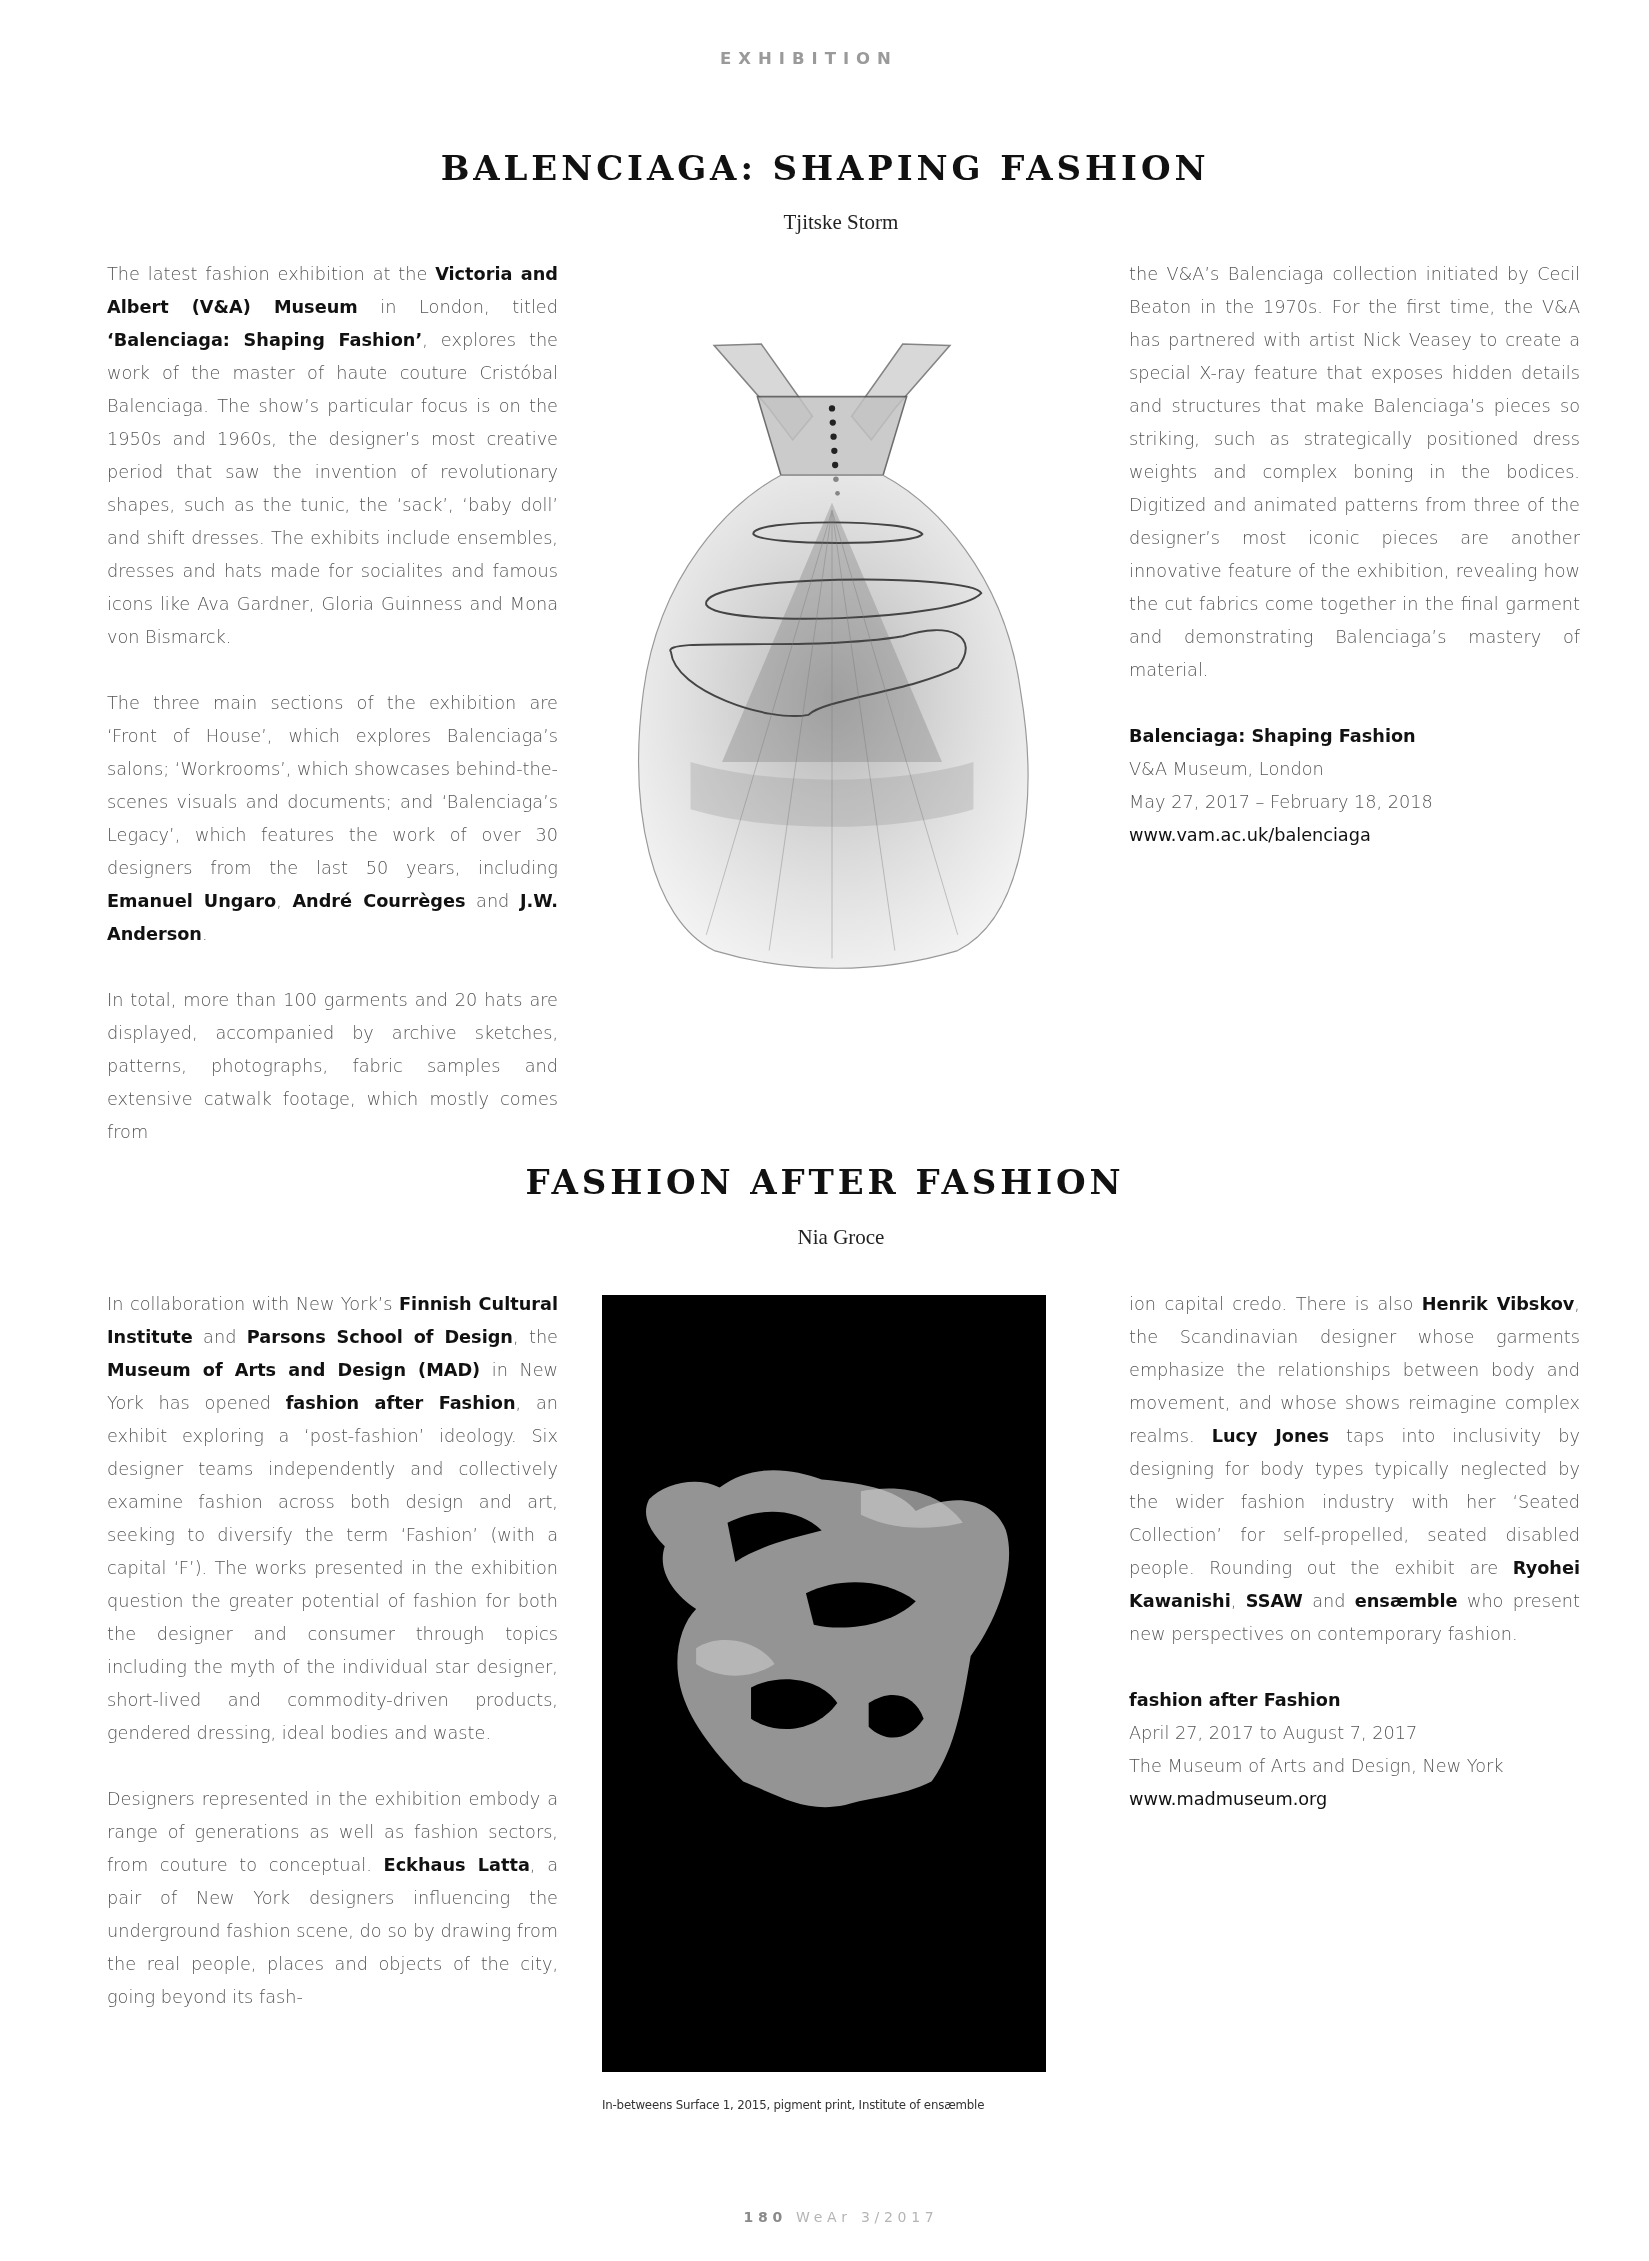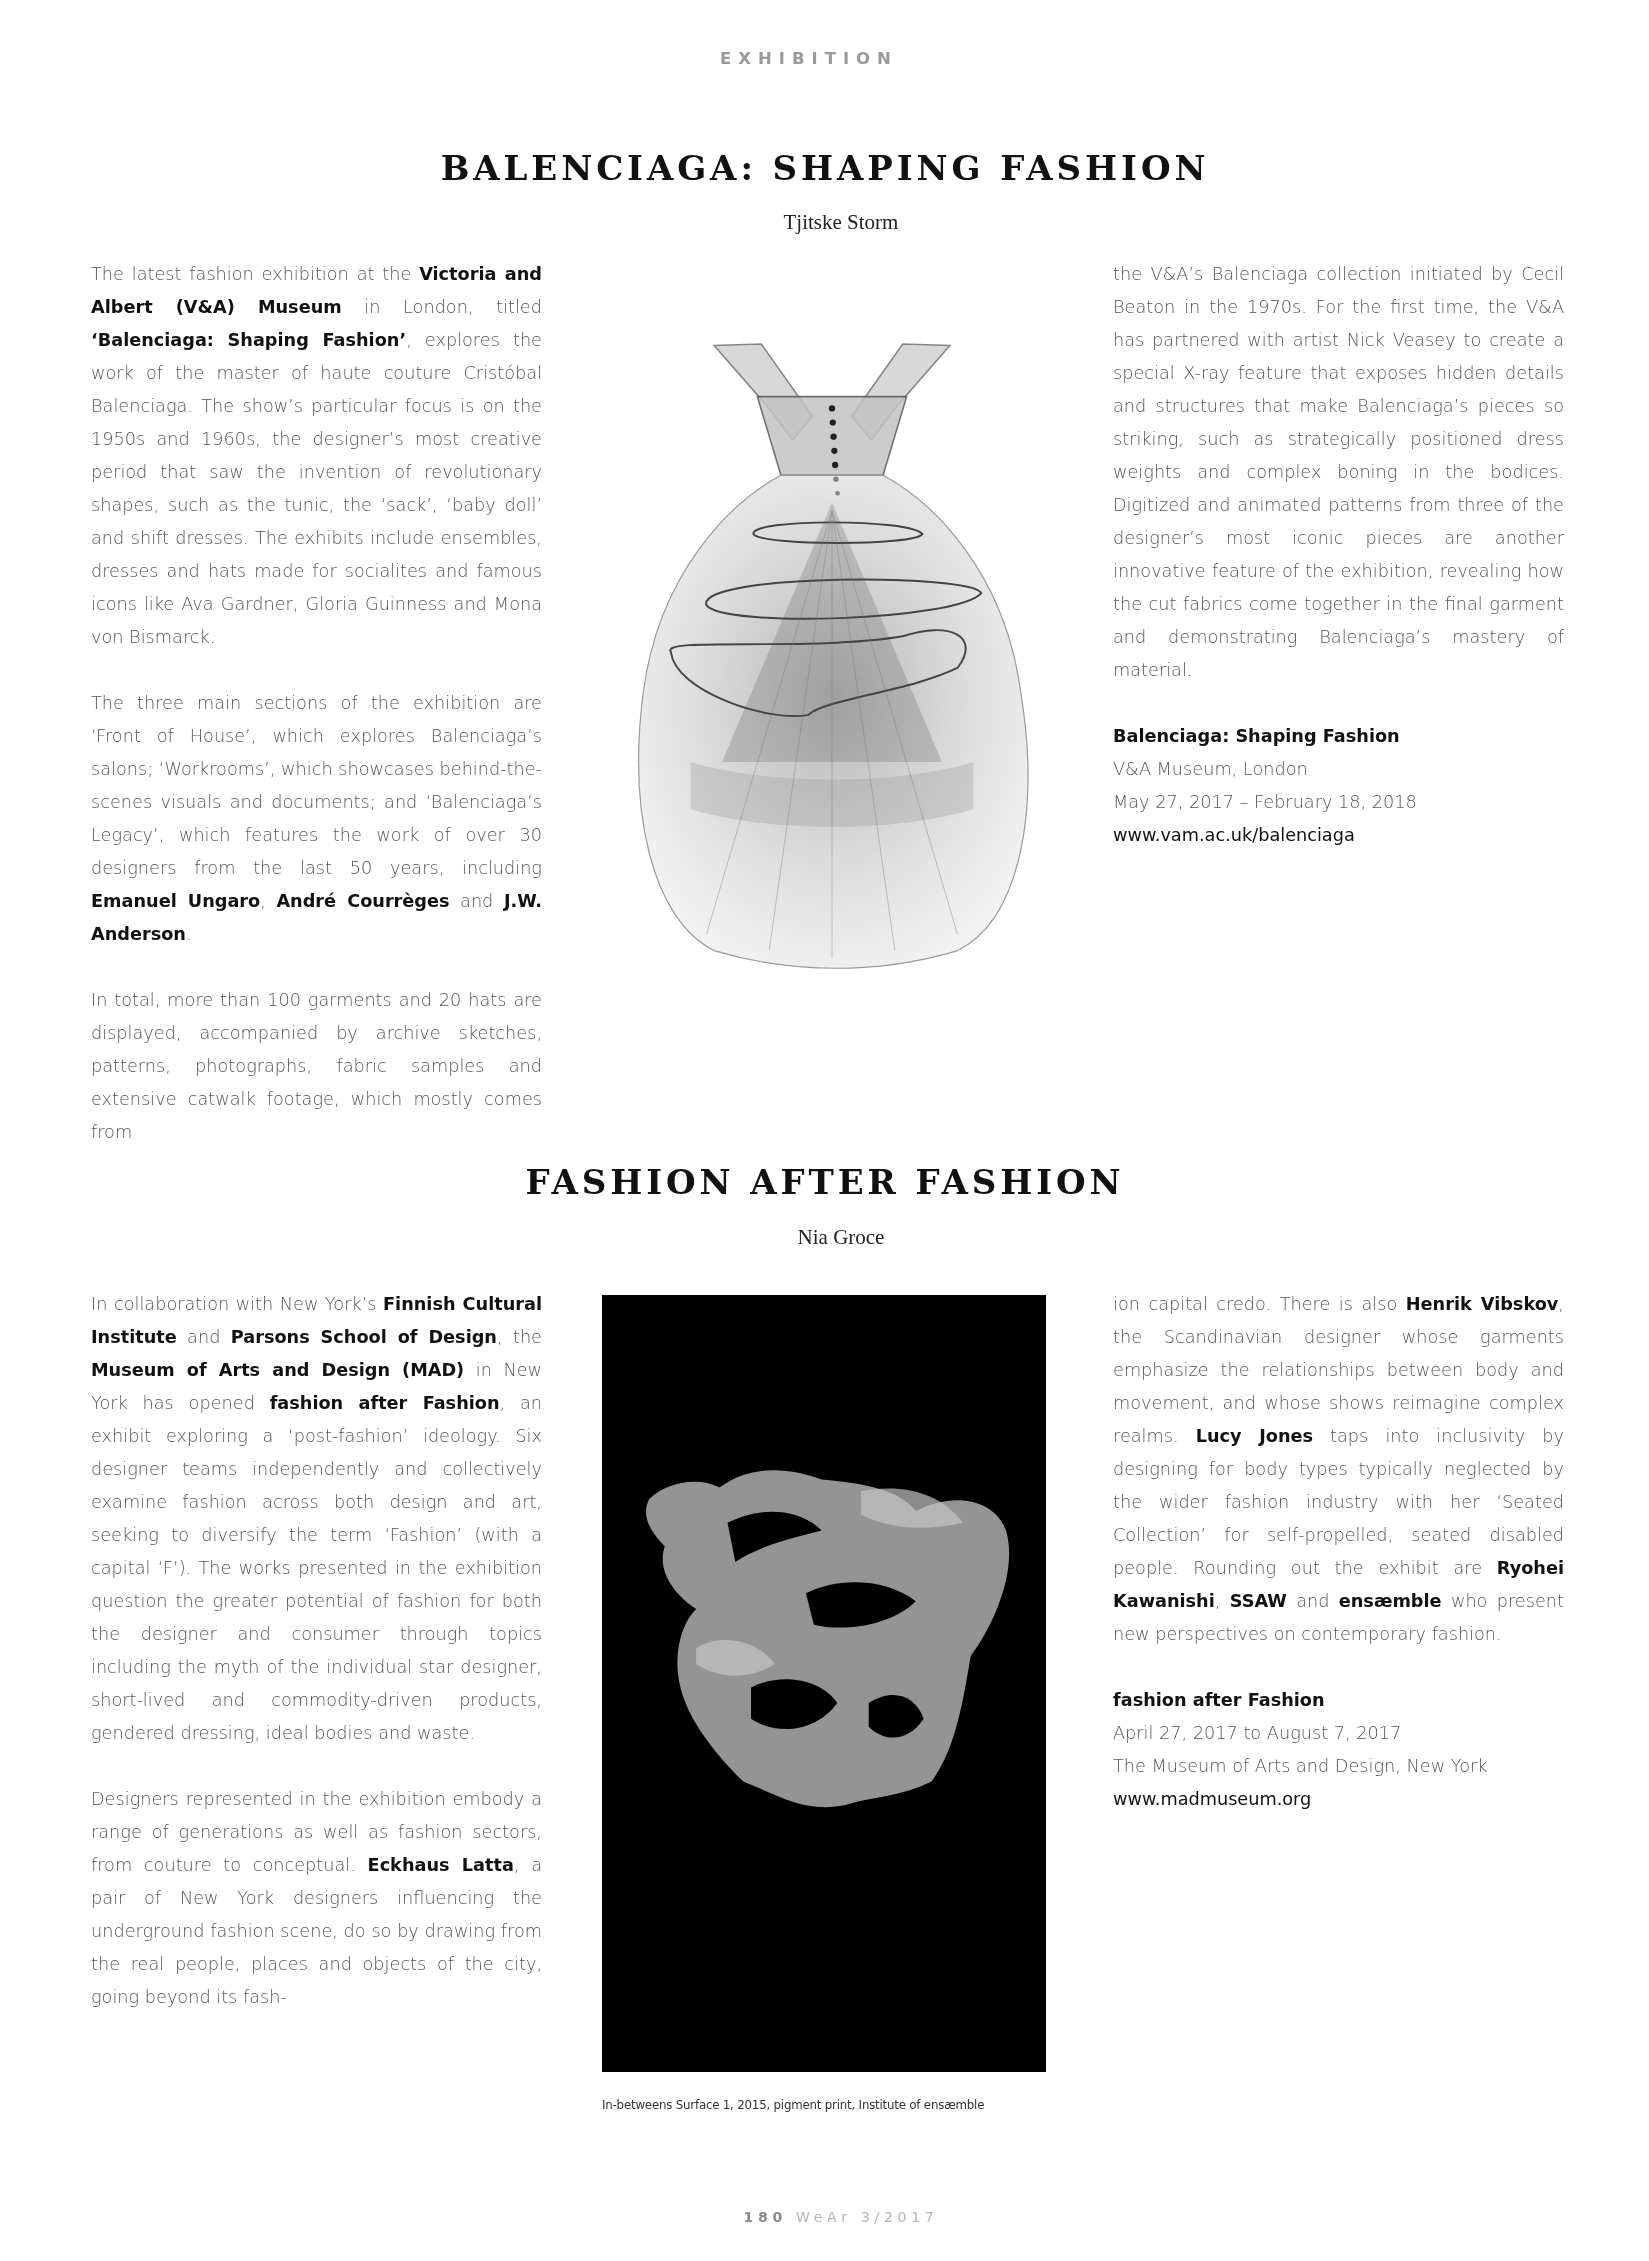--- a/index.html
+++ b/index.html
@@ -1,20 +1,20 @@
 <!DOCTYPE html>
 <html style="font-size:12.6px"><head>
 <meta charset="utf-8">
 <style>
   html, body { margin: 0; padding: 0; background: #ffffff; }
   body { width: 1650px; height: 2261px; position: relative; overflow: hidden; font-family: "DejaVu Sans", sans-serif; color: #444; }
   .section-label { position: absolute; top: 49px; left: 0; width: 1618px; text-align: center; font-family: "DejaVu Sans", sans-serif; font-weight: bold; font-size: 16.5px; letter-spacing: 7px; color: #9a9a9a; }
   .article-title { position: absolute; left: 0; width: 1650px; text-align: center; font-family: "DejaVu Serif", serif; font-weight: bold; font-size: 34px; letter-spacing: 3.9px; color: #111; }
   .author { position: absolute; left: 16px; width: 1650px; text-align: center; font-family: "Liberation Serif", serif; font-size: 21px; color: #222; }
-  .col { position: absolute; width: 451px; font-family: "DejaVu Sans", sans-serif; font-size: 17.7px; line-height: 33px; color: #555; text-align: justify; font-weight: 300; }
+  .col { position: absolute; width: 451px; font-family: "DejaVu Sans", sans-serif; font-size: 17.7px; line-height: 33px; color: #555; text-align: justify; font-weight: 300; margin-left: 16px; }
   .col p { margin: 0 0 33px 0; }
   .col b { color: #111; font-weight: 600; }
   .col .info { text-align: left; margin: 0; }
   .col .info-title { color: #111; font-weight: 600; }
   .col .info-url { color: #111; font-weight: 400; }
   .col .info-line { color: #555; }
   .dress { position: absolute; left: 612px; top: 322px; width: 440px; height: 660px; }
   .photo { position: absolute; left: 602px; top: 1295px; width: 444px; height: 777px; background: #000; }
   .caption { position: absolute; left: 602px; top: 2098px; width: 471px; font-family: "DejaVu Sans", sans-serif; font-size: 11.8px; color: #333; letter-spacing: -0.2px; }
   .footer { position: absolute; top: 2209px; left: 0; width: 1650px; text-align: center; font-family: "DejaVu Sans", sans-serif; font-size: 14px; letter-spacing: 4.7px; padding-left: 16px; }

